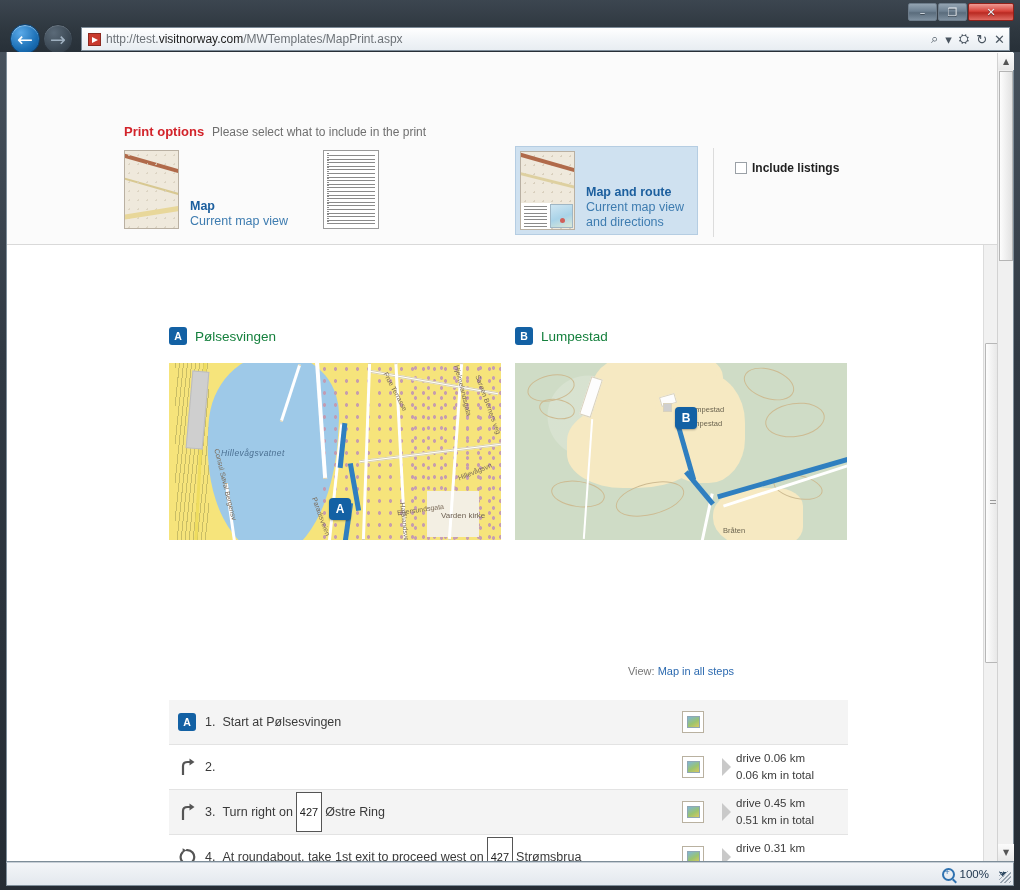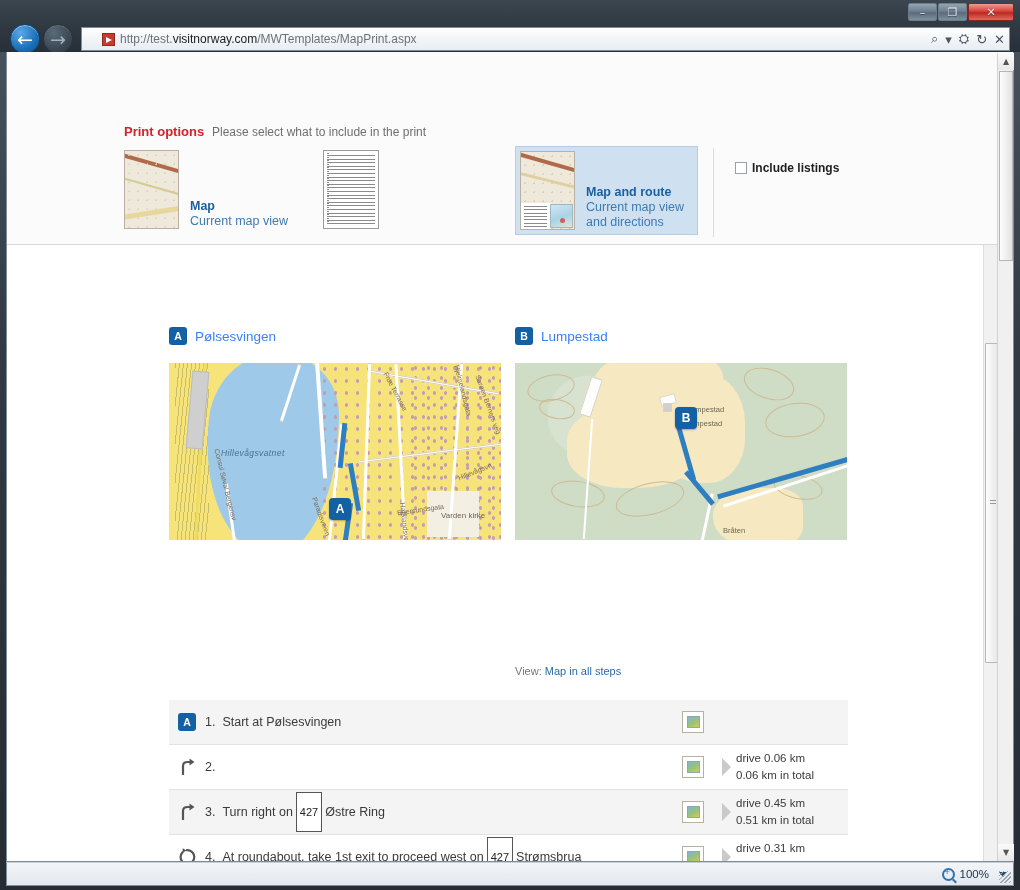--- a/index.html
+++ b/index.html
@@ -59,21 +59,21 @@
   #fwd {
     background:radial-gradient(circle at 35% 28%,#5b6a78 0%,#3b4854 60%,#2c3640 100%);
     border:1px solid #2a333c;
     box-shadow:inset 0 1px 1px rgba(255,255,255,.18);
     color:#9fb0c0; margin-left:3px;
   }
   #addrwrap {
     flex:1; height:24px; margin-left:8px; margin-right:4px;
     background:linear-gradient(180deg,#ffffff 0%,#f2f5f8 50%,#e8edf2 100%);
     border:1px solid #7d8c99;
-    display:flex; align-items:center; padding:0 18px;
+    display:flex; align-items:center; padding:0 4px;
     position:relative;
   }
   #favicon {
     width:13px; height:13px; margin:0 5px 0 2px;
     background:#c93a2e; position:relative; flex:none;
     border:1px solid #8d2a21;
   }
   #favicon::after {
     content:""; position:absolute; left:3px; top:3px;
     border-left:6px solid #fff; border-top:3px solid transparent;
@@ -193,21 +193,21 @@
   #mapsection { position:absolute; left:0; top:193px; width:992px; height:617px; background:#fff; }
   .map-head { position:absolute; display:flex; align-items:center; }
   #head-a { left:162px; top:82px; }
   #head-b { left:508px; top:82px; }
   .pin {
     width:18px; height:18px; border-radius:3px; background:#1361a4;
     color:#fff; font-size:10.5px; font-weight:bold;
     display:flex; align-items:center; justify-content:center;
     margin-right:8px; flex:none;
   }
-  .map-head .name { font-size:13.5px; color:#3b82f6; }
+  .map-head .name { font-size:13.5px; color:#15803d; }
 
   .mapimg { position:absolute; top:118px; width:332px; height:177px; overflow:hidden; }
   #map-a { left:162px; background:#f6e47b; }
   #map-b { left:508px; background:#cfdcc6; }
 
   
   #map-a .lake {
     position:absolute; left:38px; top:-8px; width:130px; height:200px;
     background:#9ec9e8; border-radius:48% 42% 46% 52%/36% 30% 62% 58%;
     transform:rotate(3deg);
@@ -277,21 +277,21 @@
     position:absolute; left:160px; top:44px; width:22px; height:22px; border-radius:4px;
     background:#1361a4; color:#fff; font-size:12px; font-weight:bold;
     display:flex; align-items:center; justify-content:center;
     box-shadow:0 1px 2px rgba(0,0,0,.3);
   }
   #map-b .bldg { position:absolute; background:#fdfdfd; border:1px solid #d9d2bd; }
 
   
   #viewline {
     position:absolute; left:508px; top:420px; width:332px;
-    text-align:left; font-size:11px; color:#777;
+    text-align:center; font-size:11px; color:#777;
   }
   #viewline a { color:#2c6ab0; text-decoration:none; }
 
   
   #steps { position:absolute; left:162px; top:455px; width:679px; }
   .step {
     position:relative; display:flex; align-items:stretch;
     border-bottom:1px solid #e3e3e3; min-height:45px;
   }
   .step.alt { background:#f4f4f4; }

